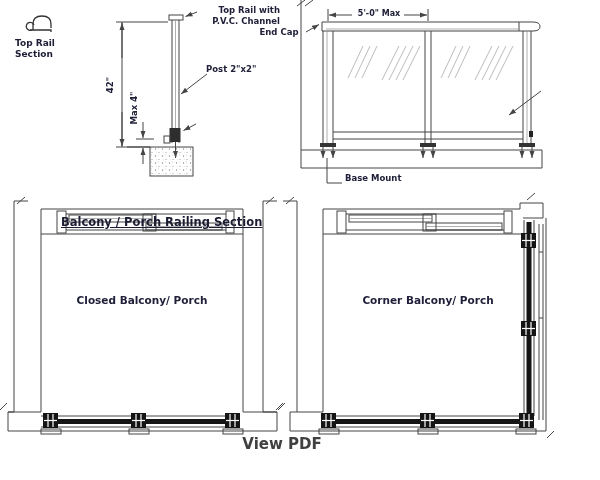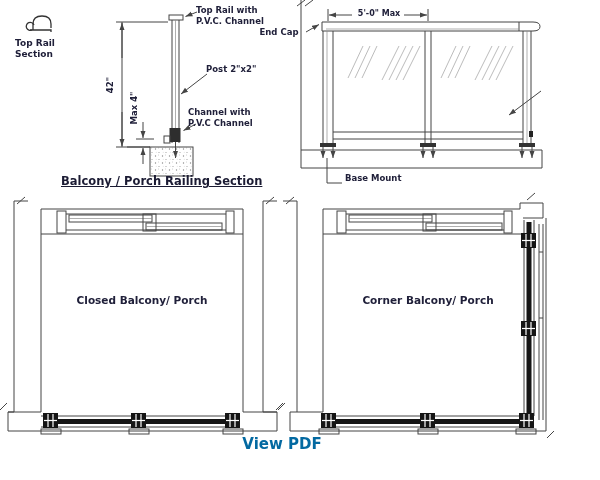--- a/index.html
+++ b/index.html
@@ -3,26 +3,26 @@
 <meta charset="utf-8">
 <style>
   html,body{margin:0;padding:0;background:#fff;}
   #canvas{position:relative;width:600px;height:480px;background:#ffffff;overflow:hidden;
           font-family:"DejaVu Sans","Liberation Sans",sans-serif;}
   #linework{position:absolute;left:0;top:0;}
   .lbl{position:absolute;color:#20203a;font-weight:bold;font-size:8.5px;line-height:1.25;}
   .vlabel{position:absolute;color:#20203a;font-weight:bold;font-size:8.5px;
           transform:rotate(-90deg);transform-origin:center;text-align:center;white-space:nowrap;}
   .caption{position:absolute;color:#1b1b33;font-weight:bold;font-size:11.5px;
-           text-decoration:underline;white-space:nowrap;}
+           text-decoration:underline;white-space:nowrap;margin-top:41px;}
   .planlbl{position:absolute;color:#20203a;font-weight:bold;font-size:10.5px;
            text-align:center;white-space:nowrap;}
   .dimtxt{position:absolute;color:#20203a;font-weight:bold;font-size:8px;text-align:center;white-space:nowrap;}
   .pdf{position:absolute;left:236px;top:435px;width:92px;text-align:center;
-       color:#0369a1;font-weight:bold;font-size:15px;cursor:pointer;white-space:nowrap;}
+       color:#404040;font-weight:bold;font-size:15px;cursor:pointer;white-space:nowrap;}
 </style>
 </head>
 <body>
 
 <div id="canvas">
 
 <svg id="linework" width="600" height="480" viewBox="0 0 600 480">
   <defs>
     <marker id="arw" markerWidth="8" markerHeight="7" refX="7" refY="3.5" orient="auto" markerUnits="userSpaceOnUse">
       <path d="M0 1 L7 3.5 L0 6 Z" fill="#454545"></path>
@@ -261,23 +261,22 @@
       <line x1="529" y1="414" x2="529" y2="427" stroke="#ffffff" stroke-width="1.2"></line>
       <rect x="319" y="429" width="20" height="5"></rect>
       <rect x="418" y="429" width="20" height="5"></rect>
       <rect x="516" y="429" width="20" height="5"></rect>
     </g>
   </g>
 </svg>
 
   <div class="lbl" style="left:15px;top:38px;width:48px;font-size:9px;">Top Rail Section</div>
 
-  <div class="lbl" style="left:196px;top:5px;width:84px;">Top Rail with P.V.C. Channel</div>
+  <div class="lbl" style="left:196px;top:5px;width:84px;text-align:right;">Top Rail with P.V.C. Channel</div>
   <div class="lbl" style="left:206px;top:64px;width:70px;">Post 2"x2"</div>
-  <div class="lbl" style="left:188px;top:107px;width:68px;">Channel with P.V.C Channel</div>
 
   <div class="vlabel" style="left:96px;top:80px;width:28px;">42"</div>
   <div class="vlabel" style="left:116px;top:103px;width:36px;">Max 4"</div>
 
   <div class="caption" style="left:61px;top:174px;">Balcony / Porch Railing Section</div>
 
   <div class="dimtxt" style="left:338px;top:9px;width:82px;">5'-0" Max</div>
   <div class="lbl" style="left:252px;top:27px;width:54px;text-align:center;">End Cap</div>
   <div class="lbl" style="left:345px;top:173px;width:70px;">Base Mount</div>
 

